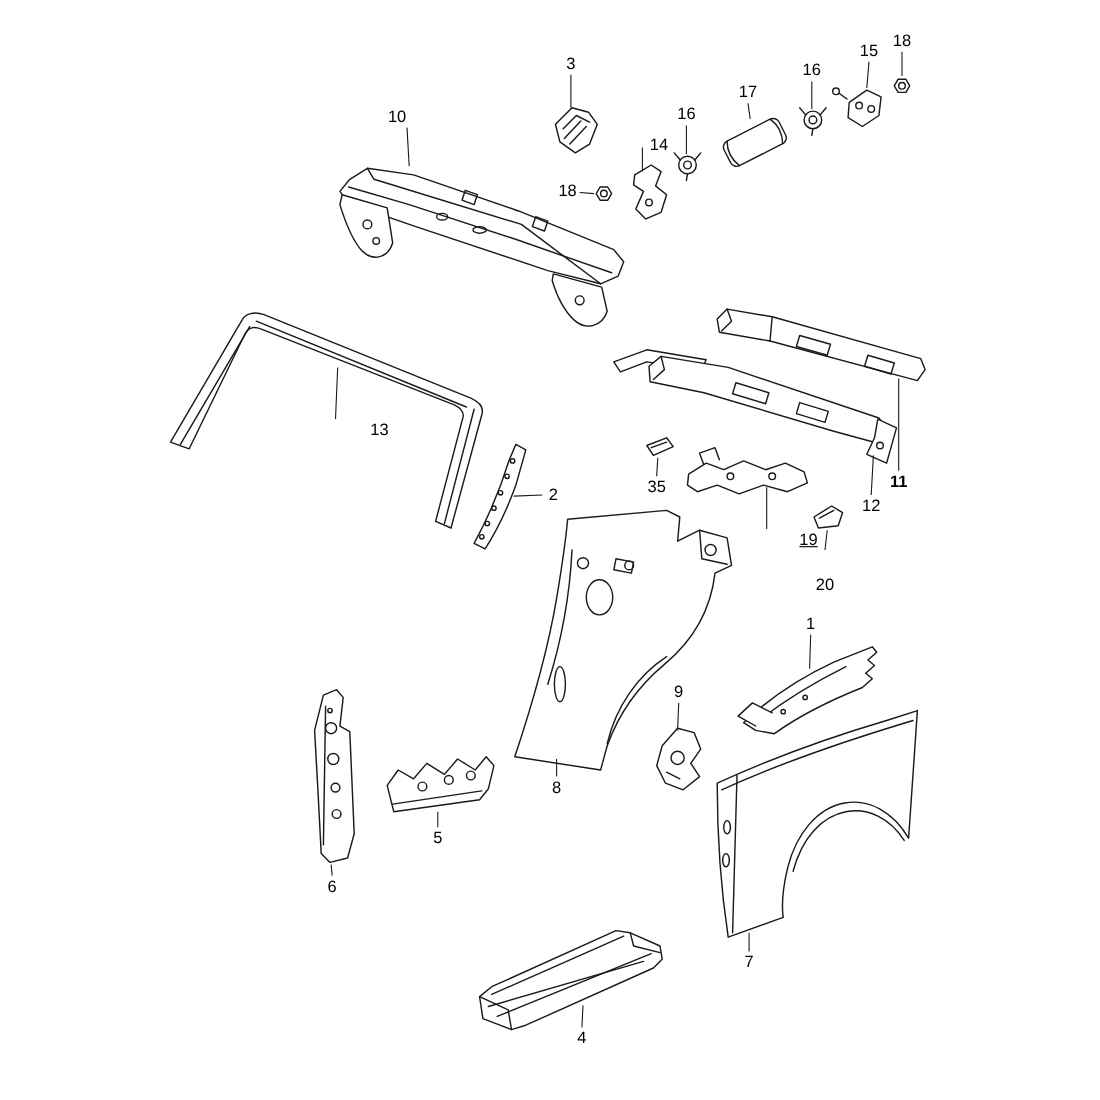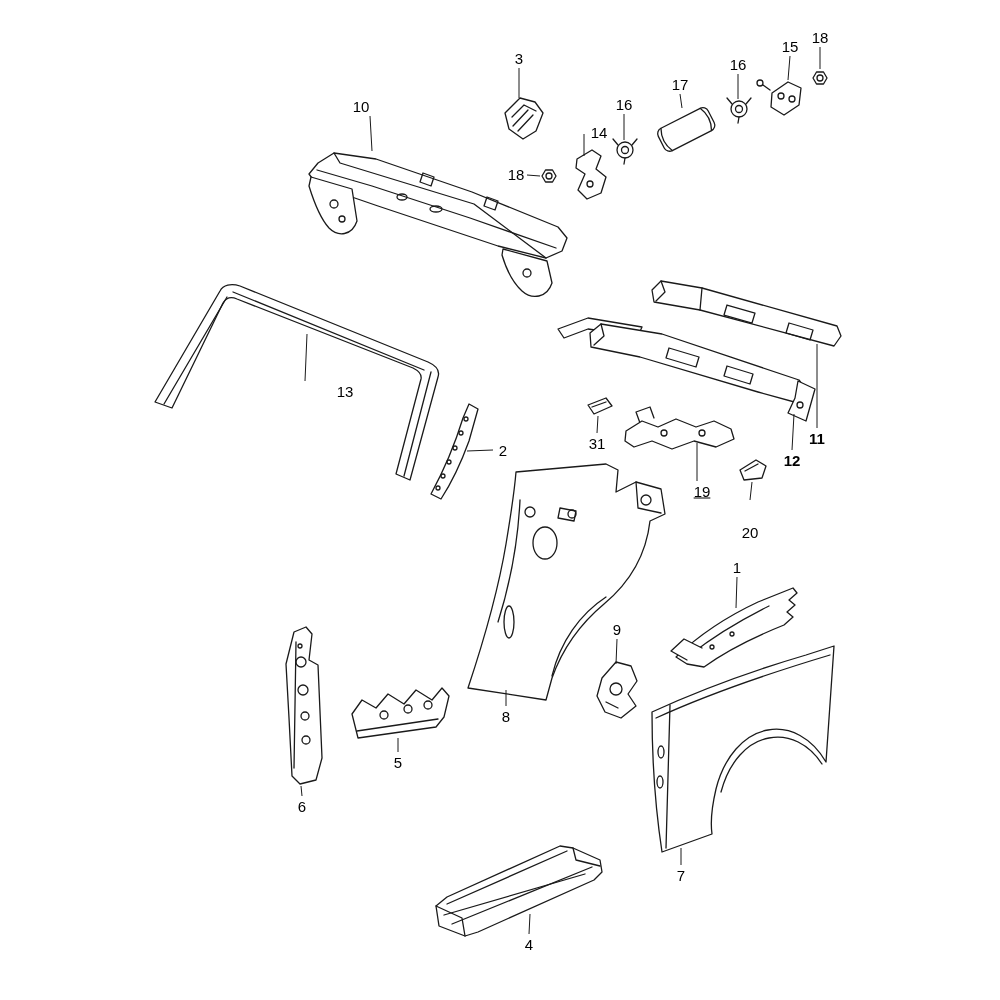--- a/index.html
+++ b/index.html
@@ -251,25 +251,25 @@
       <span class="part-label" style="left: 361px; top: 106px;">10</span>
       <span class="part-label" style="left: 584px; top: 132px; margin-left: 15px;">14</span>
       <span class="part-label" style="left: 624px; top: 104px;">16</span>
       <span class="part-label" style="left: 680px; top: 84px;">17</span>
       <span class="part-label" style="left: 738px; top: 64px;">16</span>
       <span class="part-label" style="left: 790px; top: 46px; text-align: center;">15</span>
       <span class="part-label" style="left: 820px; top: 37px;">18</span>
       <span class="part-label" style="left: 516px; top: 174px;">18</span>
       <span class="part-label" style="left: 305px; top: 391px; margin-left: 40px;">13</span>
       <span class="part-label" style="left: 503px; top: 450px;">2</span>
-      <span class="part-label" style="left: 597px; top: 443px;">31</span>
-      <span class="part-label" style="left: 702px; top: 491px; text-decoration: underline;">19</span>
+      <span class="part-label" style="left: 597px; top: 443px;">35</span>
+      <span class="part-label" style="left: 735px; top: 491px; text-decoration: underline;">19</span>
       <span class="part-label" style="left: 750px; top: 532px;">20</span>
       <span class="part-label" style="left: 817px; top: 438px; font-weight: bold;">11</span>
-      <span class="part-label" style="left: 792px; top: 460px; font-weight: bold;">12</span>
+      <span class="part-label" style="left: 792px; top: 460px;">12</span>
       <span class="part-label" style="left: 737px; top: 567px;">1</span>
       <span class="part-label" style="left: 617px; top: 629px;">9</span>
       <span class="part-label" style="left: 506px; top: 716px;">8</span>
       <span class="part-label" style="left: 302px; top: 806px;">6</span>
       <span class="part-label" style="left: 398px; top: 762px;">5</span>
       <span class="part-label" style="left: 681px; top: 875px;">7</span>
       <span class="part-label" style="left: 529px; top: 944px;">4</span>
     </div>
 </div>
 

